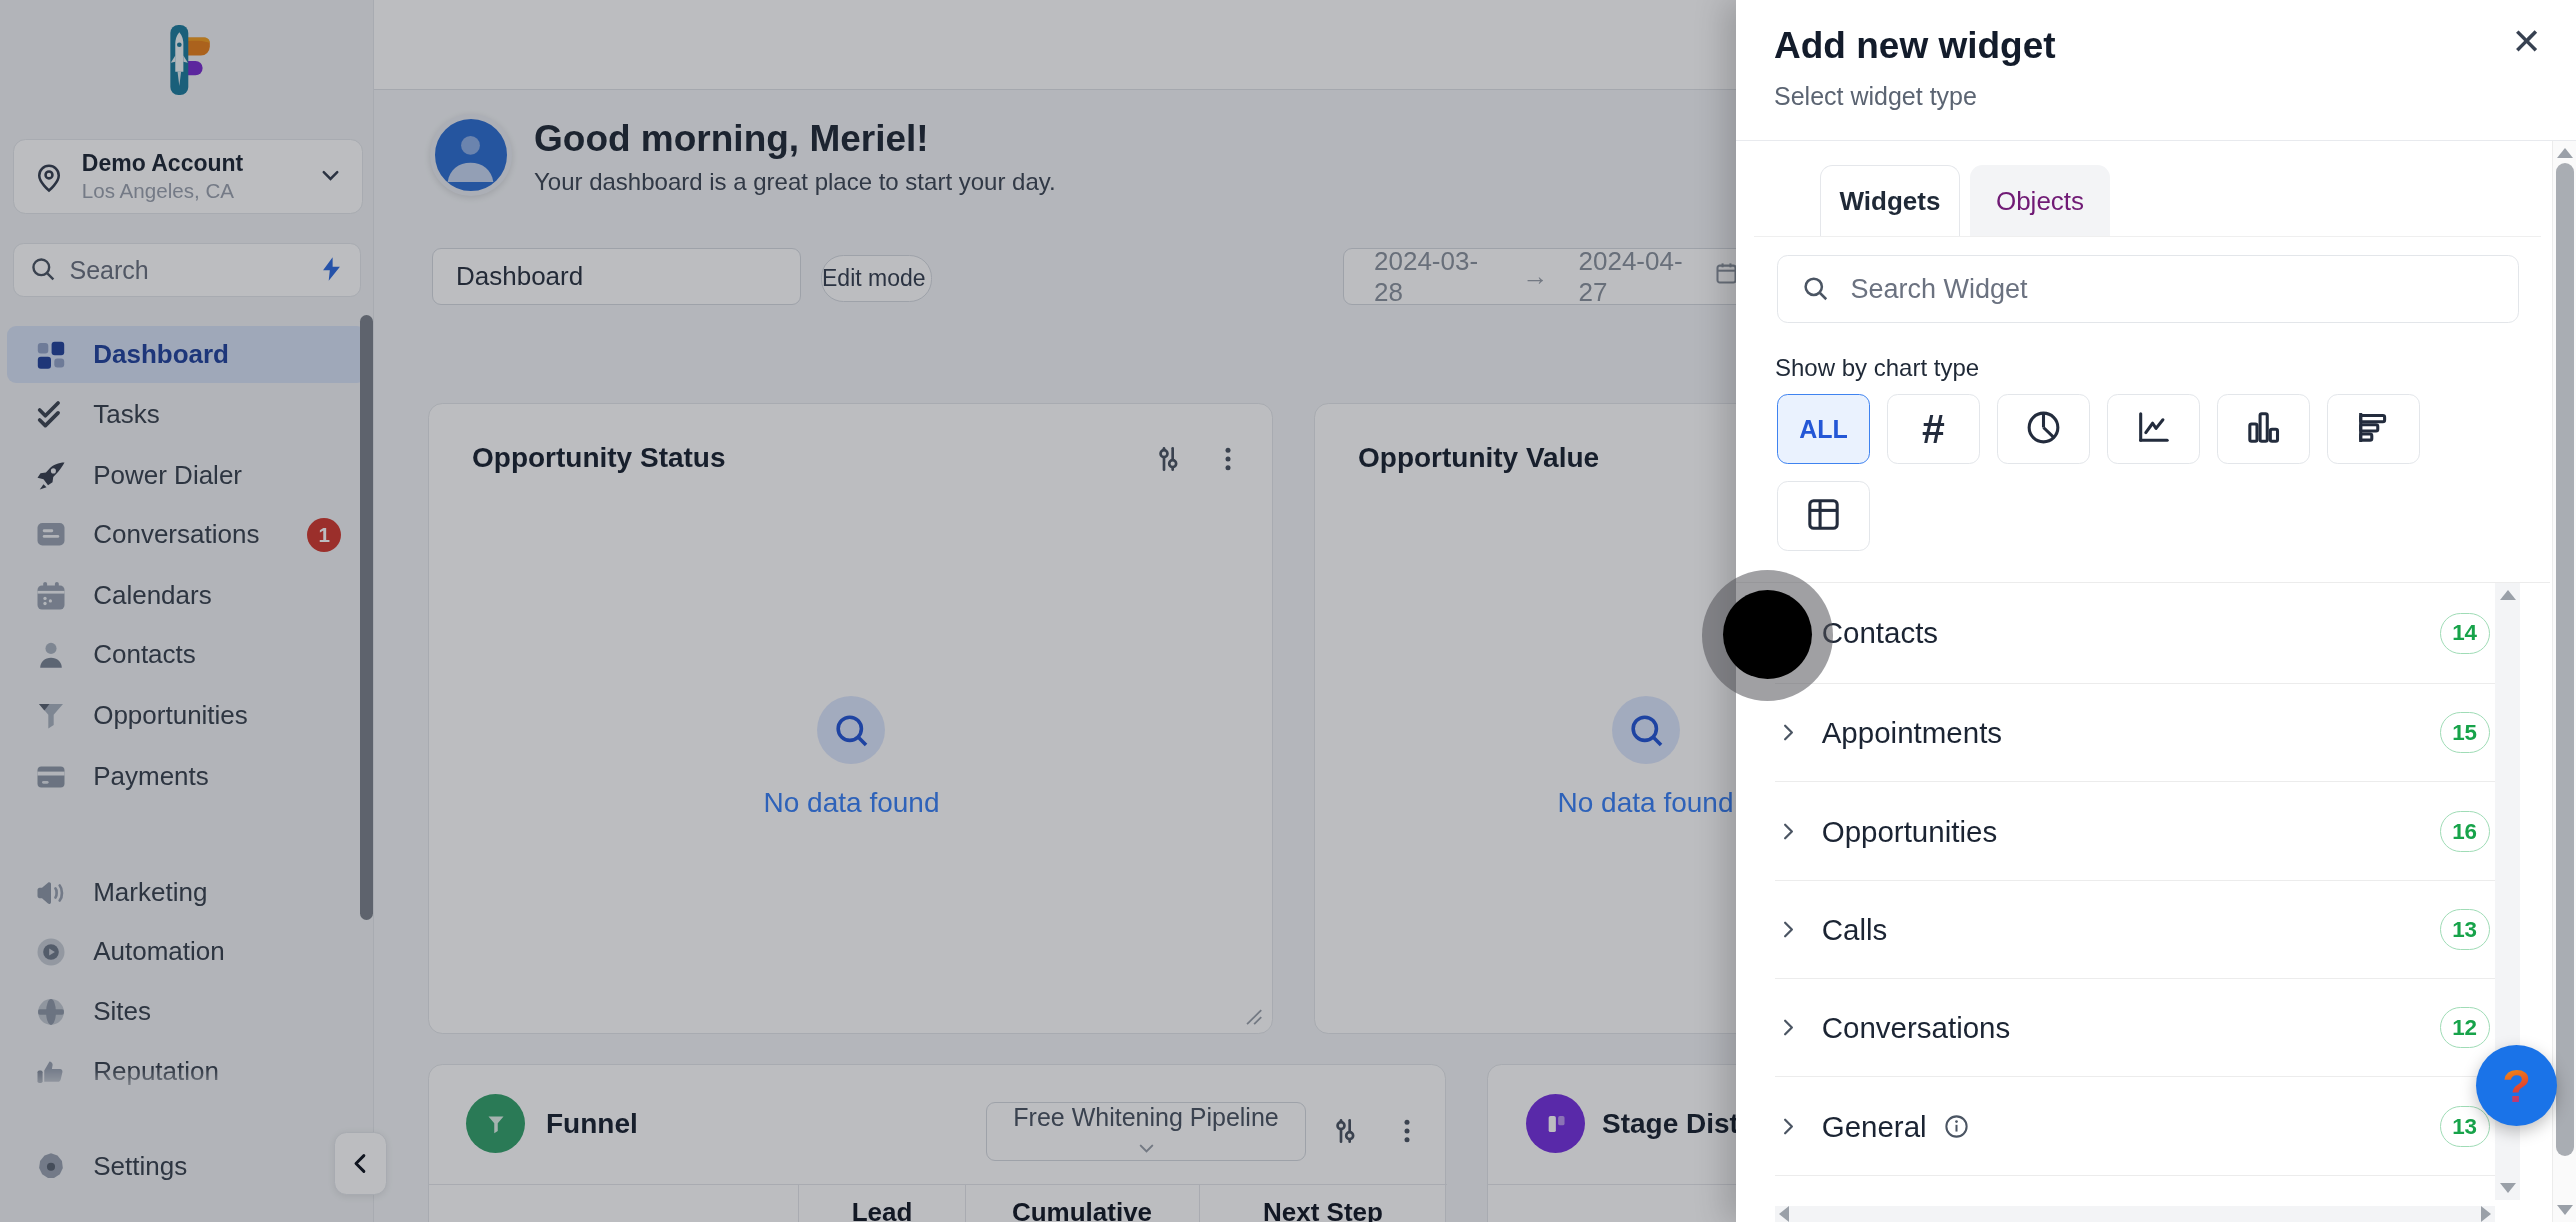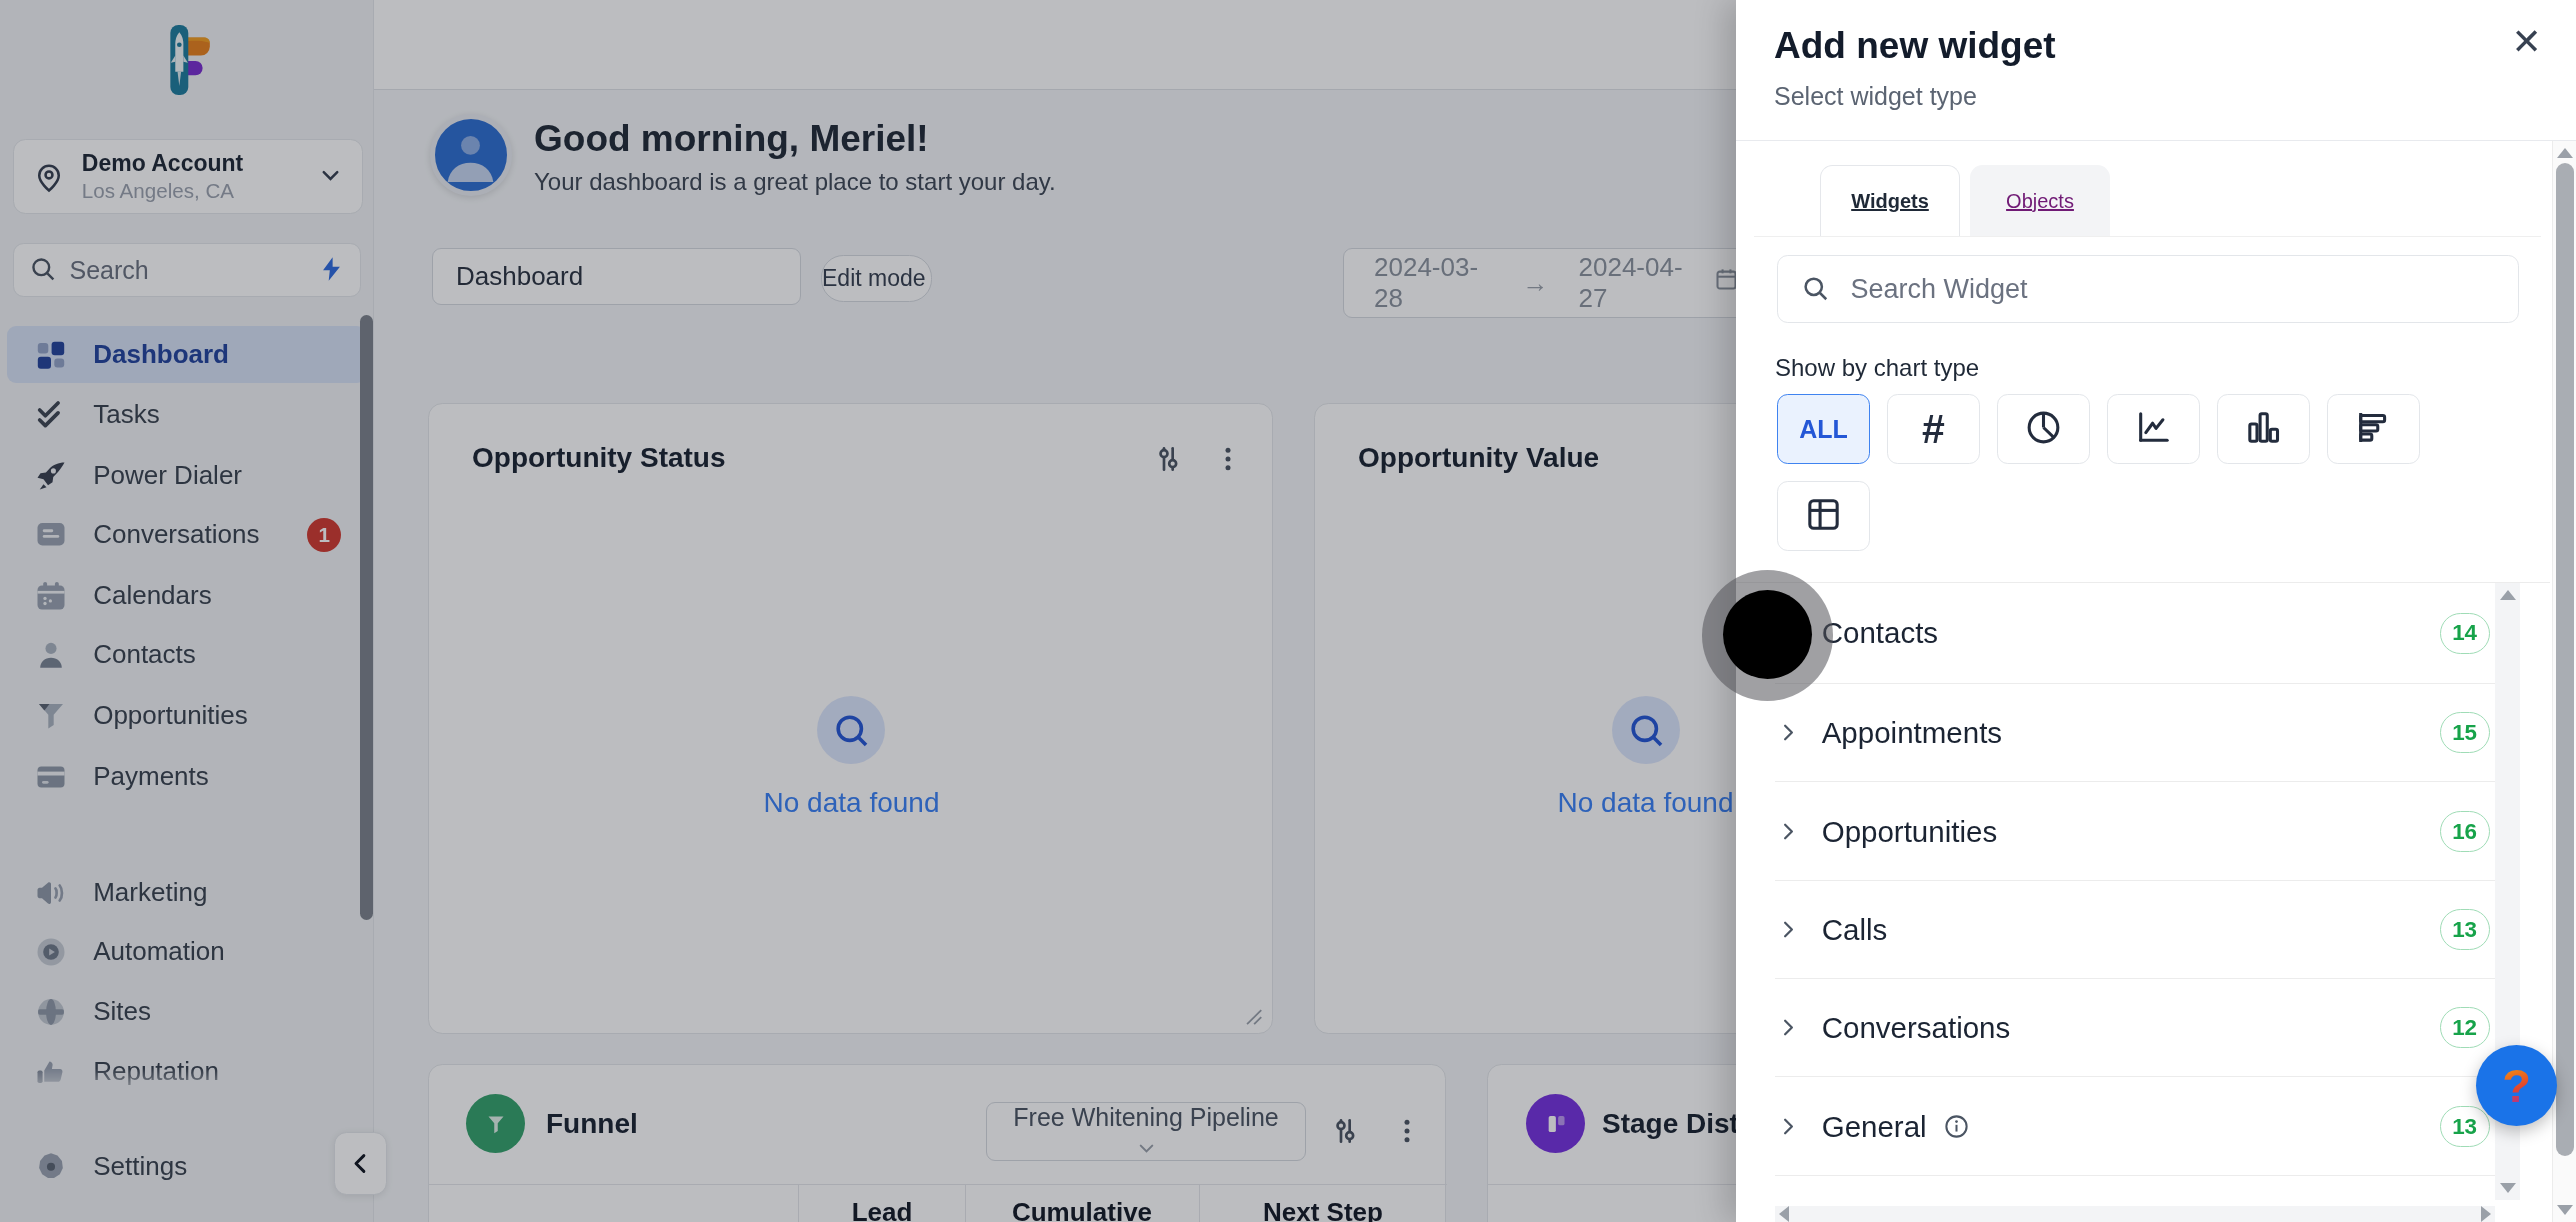--- a/index.html
+++ b/index.html
@@ -24,39 +24,39 @@
   .fade-item{-webkit-mask-image:linear-gradient(#000 45%,transparent 95%);mask-image:linear-gradient(#000 45%,transparent 95%);}
   .side-thumb{left:360px;top:315px;width:12.5px;height:605px;border-radius:7.2px;background:#7d838c;}
   .collapse-btn{left:334px;top:1132px;width:51px;height:61px;background:#fff;border:0.9px solid #e3e6ea;border-radius:12.5px;display:flex;align-items:center;justify-content:center;z-index:12;box-shadow:0 1.8px 7.2px rgba(0,0,0,.08);cursor:pointer;}
   
   .topbar{left:373px;top:0;width:1413px;height:89px;background:#fff;border-bottom:0.9px solid #dfe2e6;}
   .avatar{left:430px;top:114px;width:82px;height:82px;border-radius:50%;background:#2f6fd2;border:5.4px solid #e9ecf2;box-sizing:border-box;overflow:hidden;box-shadow:0 1.8px 7.2px rgba(0,0,0,.12);}
   .greet{left:534px;top:118px;font-size:37px;font-weight:700;color:#222b38;}
   .greet-sub{left:534px;top:168px;font-size:24px;color:#3f4856;}
   .board-sel{left:432px;top:248px;width:369px;height:57px;background:#fff;border:0.9px solid #d6dae0;border-radius:9px;display:flex;align-items:center;padding:0 23px;box-sizing:border-box;font-size:26px;color:#2b3442;cursor:pointer;}
   .editmode{left:821px;top:255px;width:109px;height:45px;background:#fff;border:0.9px solid #d6dae0;border-radius:22.4px;display:flex;align-items:center;justify-content:flex-start;font-size:23px;color:#374151;cursor:pointer;}
-  .datebox{left:1343px;top:248px;width:428px;height:70px;background:#fff;border:0.9px solid #d6dae0;border-radius:9px;display:flex;align-items:center;font-size:26px;color:#8b939e;padding:0 30px;box-sizing:border-box;cursor:pointer;}
+  .datebox{left:1343px;top:248px;width:428px;height:57px;background:#fff;border:0.9px solid #d6dae0;border-radius:9px;display:flex;align-items:center;font-size:26px;color:#8b939e;padding:0 30px;box-sizing:border-box;cursor:pointer;}
   .card{background:#fff;border:0.9px solid #e3e6ea;border-radius:14.3px;box-sizing:border-box;}
   .card-title{font-size:28px;font-weight:700;color:#1b2433;}
   .ctrl{width:38px;height:38px;display:flex;align-items:center;justify-content:center;cursor:pointer;}
   .empty-ic{width:68px;height:68px;border-radius:50%;background:rgba(37,99,235,.16);display:flex;align-items:center;justify-content:center;}
   .empty-txt{font-size:28px;color:#3b82f6;}
   .pipe-sel{display:flex;align-items:center;justify-content:space-between;background:#fff;border:0.9px solid #d6dae0;border-radius:9px;padding:0 19.7px;box-sizing:border-box;font-size:25px;color:#4b5563;cursor:pointer;flex-direction:column;}
   .tbl-head{position:absolute;font-size:26px;font-weight:700;color:#141b28;transform:translateX(-50%);}
   .vline{position:absolute;width:0.9px;background:#e5e7eb;}
   .wicon{width:59px;height:59px;border-radius:50%;display:flex;align-items:center;justify-content:center;}
   
   .dim{left:0;top:0;width:1736px;height:1223px;background:rgba(13,18,28,.28);z-index:40;}
   
   .panel{left:1736px;top:0;width:840px;height:1223px;background:#fff;z-index:50;box-shadow:-10.7px 0 30px rgba(0,0,0,.18);}
   .panel-title{left:38px;top:25px;font-size:37px;font-weight:700;color:#131c2b;}
   .panel-sub{left:38px;top:82px;font-size:25px;color:#5b6472;}
   .panel-close{left:767px;top:18px;width:47px;height:47px;display:flex;align-items:center;justify-content:center;font-size:36px;color:#374151;cursor:pointer;}
   .panel-div{left:0;top:140px;width:840px;height:0.9px;background:#e8eaee;}
-  .tab{position:absolute;top:165px;height:72px;width:140px;border-radius:12.5px 12.5px 0 0;display:flex;align-items:center;justify-content:center;font-size:20px;cursor:pointer;box-sizing:border-box;text-decoration:underline;}
+  .tab{position:absolute;top:165px;height:72px;width:140px;border-radius:12.5px 12.5px 0 0;display:flex;align-items:center;justify-content:center;font-size:26px;cursor:pointer;box-sizing:border-box;}
   .tab.on{left:84px;background:#fff;border:0.9px solid #e5e7eb;border-bottom:none;color:#1f2937;font-weight:600;}
   .tab.off{left:234px;background:#f3f4f6;color:#701a75;}
   .tabline{left:18px;top:236px;width:787px;height:0.9px;background:#efefef;}
   .wsearch{left:41px;top:255px;width:742px;height:68px;border:0.9px solid #e3e6ea;border-radius:10.7px;display:flex;align-items:center;padding:0 21.5px;box-sizing:border-box;}
   .wsearch input{border:none;outline:none;flex:1;font-size:27px;color:#374151;margin-left:19px;font-family:inherit;width:89px;}
   .wsearch input::placeholder{color:#6b7280;}
   .filter-label{left:39px;top:354px;font-size:24px;color:#1f2937;}
   .chart-btn{position:absolute;width:93px;height:70px;border:0.9px solid #e3e6ea;border-radius:10.7px;background:#fff;display:flex;align-items:center;justify-content:center;cursor:pointer;box-sizing:border-box;}
   .chart-btn.sel{background:#eaf2fe;border:1.8px solid #3f83f0;color:#2457d6;font-size:25px;font-weight:700;}
   .filters-end{left:0;top:582px;width:814px;height:0.9px;background:#ececec;}

